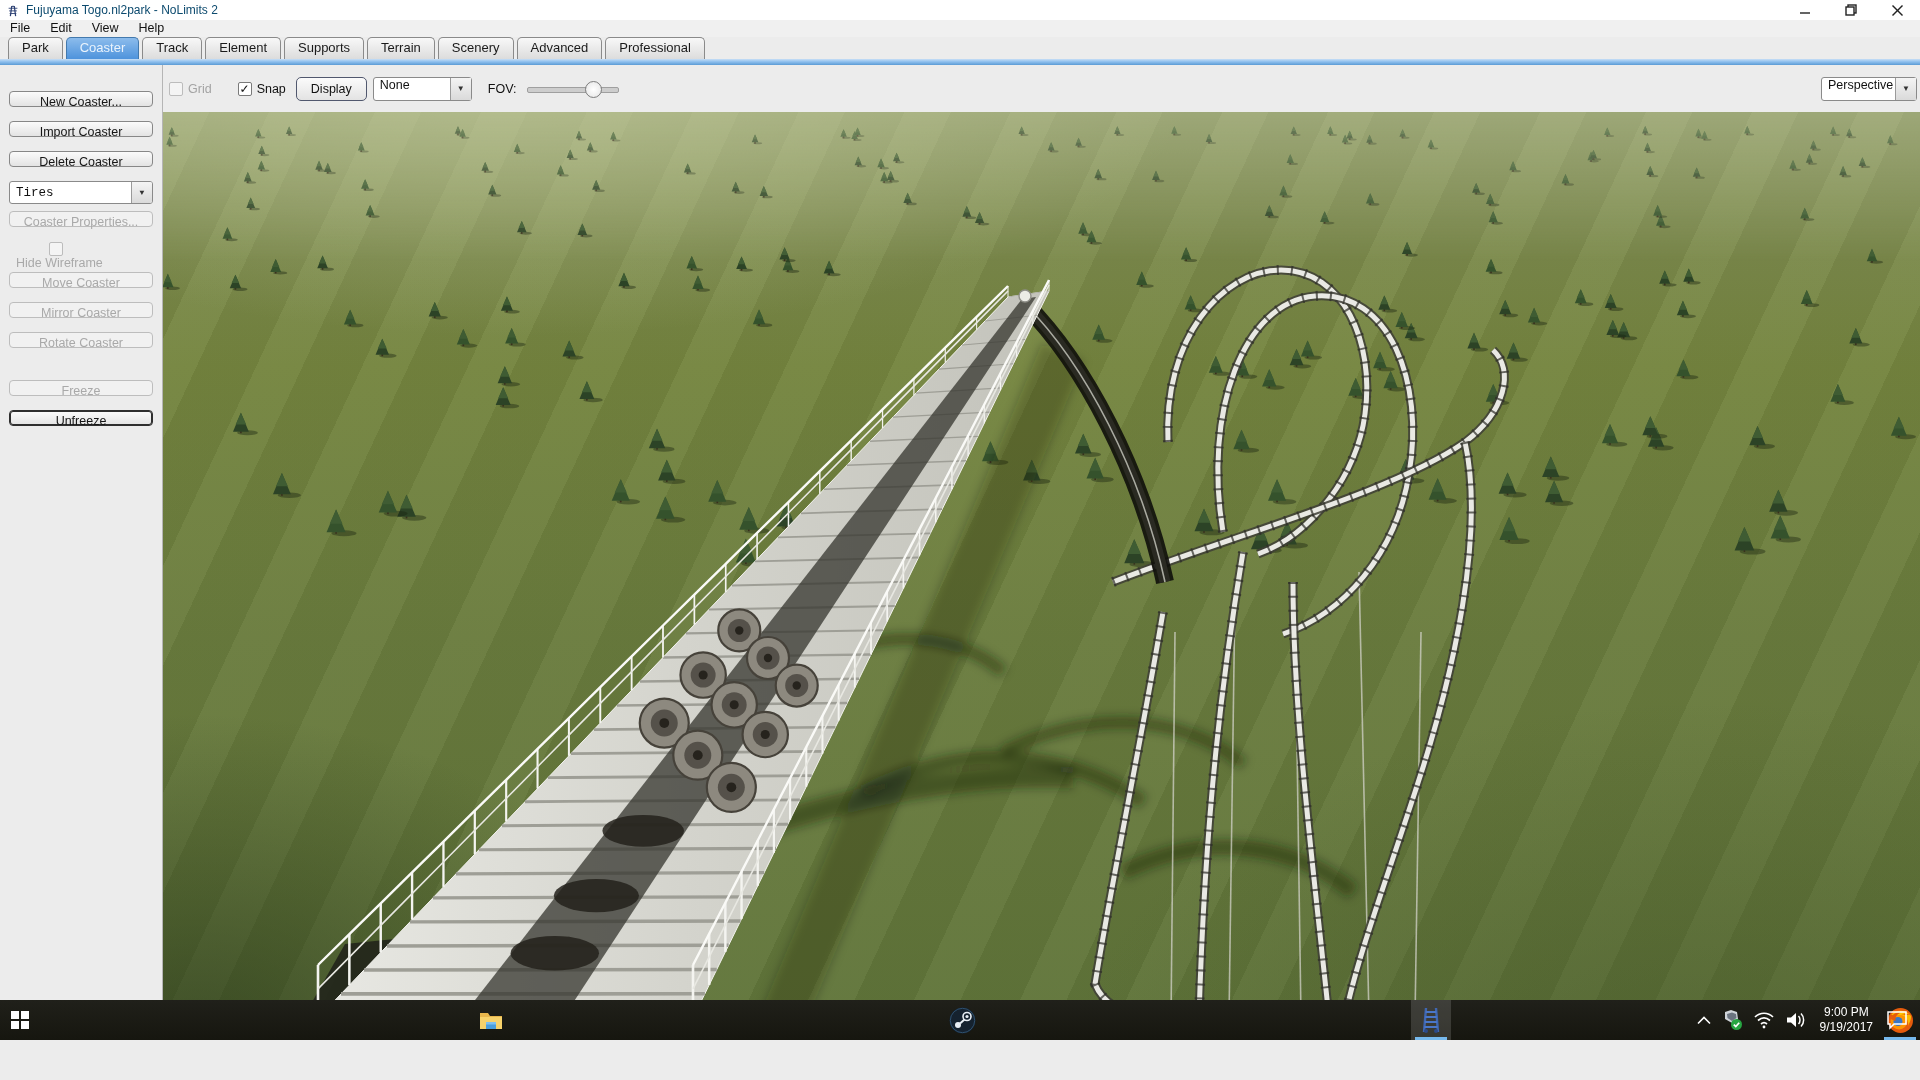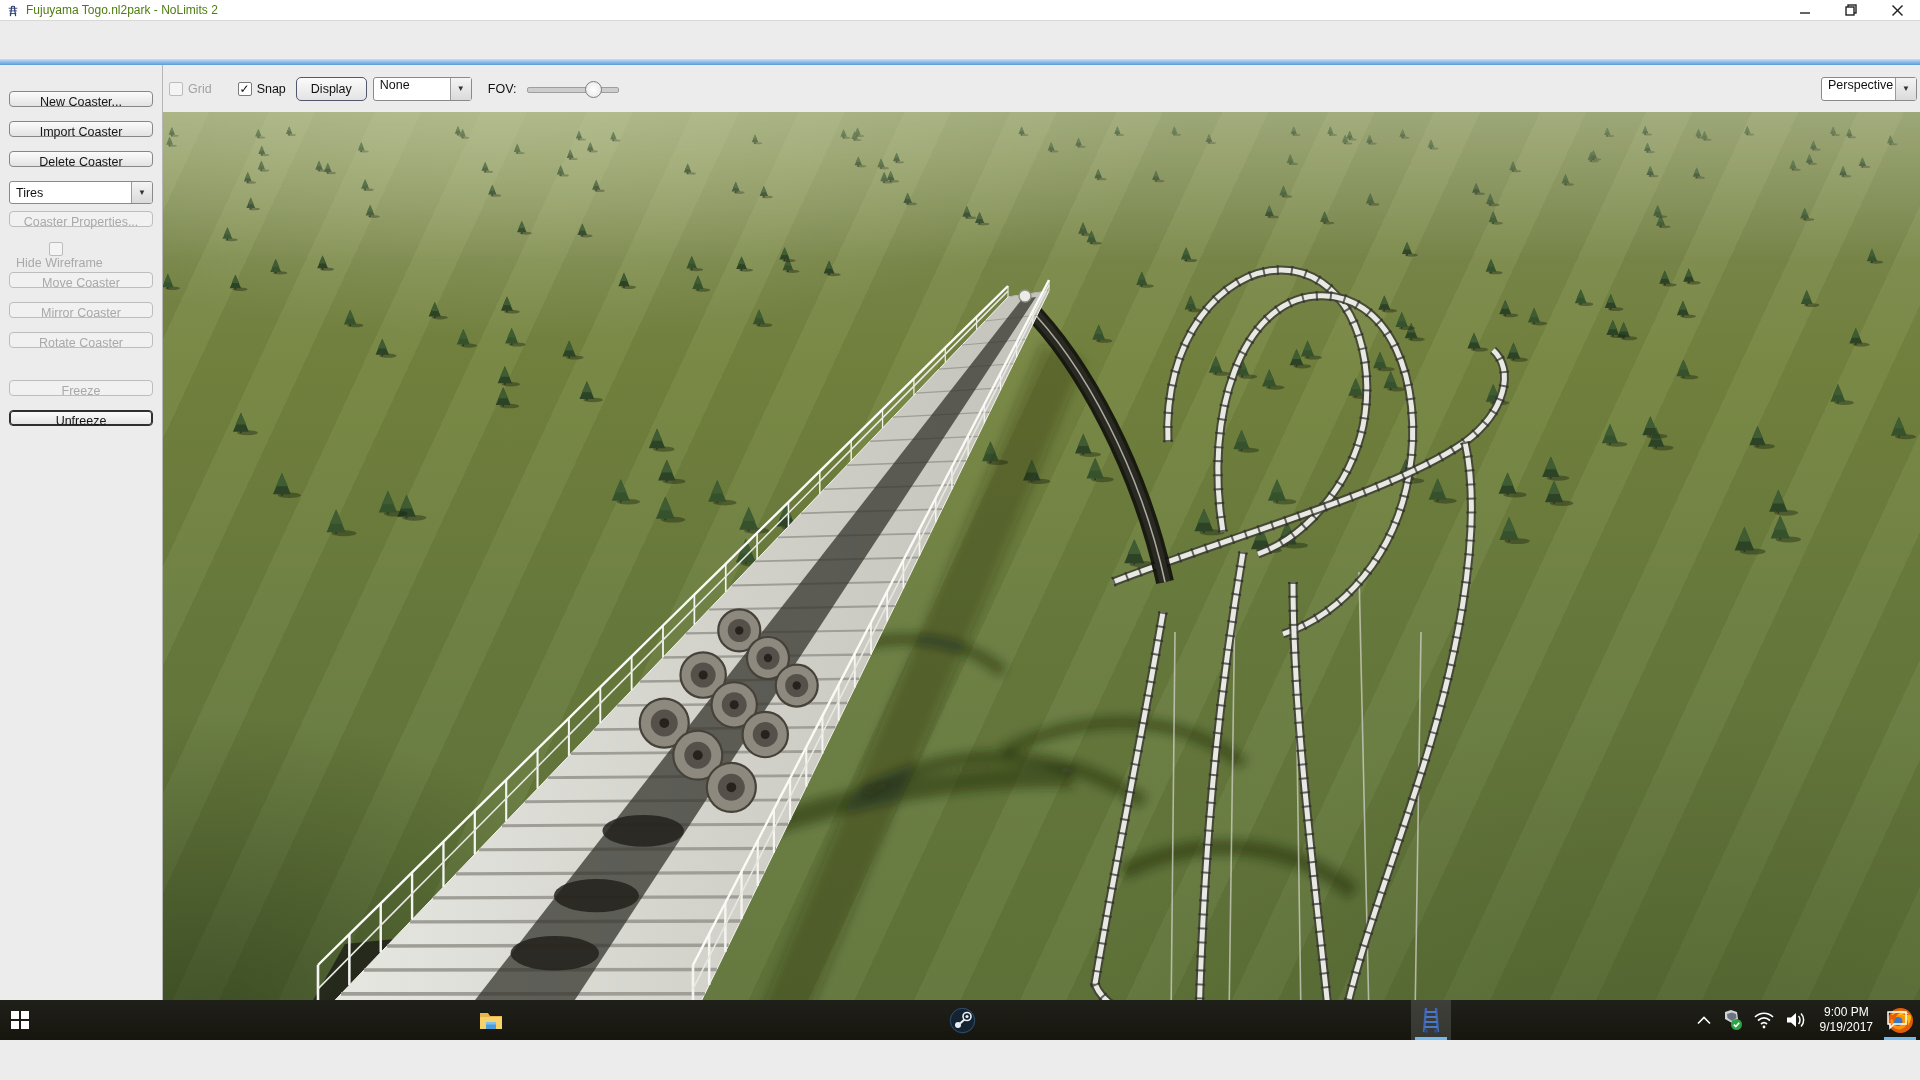--- a/index.html
+++ b/index.html
@@ -4,21 +4,21 @@
 <style>
   html,body{margin:0;padding:0;}
   body{width:1920px;height:1080px;overflow:hidden;font-family:"Liberation Sans",sans-serif;background:#ececec;
        -webkit-font-smoothing:antialiased;}
   #screen{position:relative;width:1920px;height:1080px;}
 
   
   .titlebar{position:absolute;left:0;top:0;width:1920px;height:20px;background:#ffffff;border-bottom:1px solid #d8d8d8;
             display:flex;align-items:center;}
   .app-icon{width:14px;height:14px;margin:0 6px 0 6px;}
-  .title-text{font-size:12px;color:#4d7c0f;}
+  .title-text{font-size:12px;color:#0c4a6e;}
   .win-controls{position:absolute;right:0;top:0;height:20px;display:flex;}
   .win-btn{width:46px;height:20px;display:flex;align-items:center;justify-content:center;}
   .win-btn svg{stroke:#222;stroke-width:1.4;fill:none;}
 
   
   .menubar{position:absolute;left:0;top:20px;width:1920px;height:17px;background:#f0f0f0;display:flex;align-items:center;border-bottom:1px solid #e2e2e2;}
   .menu-item{font-size:12.5px;color:#111;padding:0 10px;height:17px;line-height:17px;}
 
   
   .tabrow{position:absolute;left:0;top:37px;width:1920px;height:22px;background:#ececec;display:flex;align-items:flex-end;padding-left:8px;box-sizing:border-box;}
@@ -29,21 +29,21 @@
   .accentbar{position:absolute;left:0;top:59px;width:1920px;height:6px;
              background:linear-gradient(#c7def5,#8fc0ee 45%,#5b9bd5);border-bottom:1px solid #8f9396;}
 
   
   .sidebar{position:absolute;left:0;top:65px;width:163px;height:953px;background:#ececec;border-right:1px solid #b5b5b5;box-sizing:border-box;}
   .side-btn{position:absolute;left:9px;width:144px;height:16px;font-size:12.5px;color:#151515;text-align:center;line-height:21px;
             background:linear-gradient(#fbfbfb,#e3e3e3);border:1px solid #878787;border-radius:4px;box-sizing:border-box;}
   .side-btn.disabled{color:#a9a9a9;border-color:#bdbdbd;background:#f1f1f1;}
   .side-btn.default{border:1px solid #2e2e2e;box-shadow:inset 0 0 0 1px #2e2e2e;}
   .combo{position:absolute;left:9px;width:144px;height:23px;background:#ffffff;border:1px solid #8a8a8a;border-radius:3px;
-         box-sizing:border-box;display:flex;align-items:center;}
+         box-sizing:border-box;display:flex;align-items:center;font-family:Liberation Mono, monospace;}
   .combo .val{flex:1;font-size:12.5px;color:#111;padding-left:6px;}
   .combo .arrow{width:20px;height:100%;background:linear-gradient(#f4f4f4,#dadada);border-left:1px solid #9a9a9a;
                 display:flex;align-items:center;justify-content:center;font-size:8px;color:#333;border-radius:0 2px 2px 0;}
   .checkline{position:absolute;left:10px;display:flex;align-items:center;}
   .checkbox{width:14px;height:14px;background:#fff;border:1px solid #7a7a7a;border-radius:2px;box-sizing:border-box;
             display:flex;align-items:center;justify-content:center;font-size:12px;color:#111;line-height:1;}
   .checkbox.disabled{border-color:#bcbcbc;background:#f4f4f4;}
   .checklabel{font-size:12.5px;color:#111;margin-left:6px;}
   .checklabel.disabled{color:#a9a9a9;}
 
@@ -115,21 +115,38 @@
       </div>
       <div class="win-btn">
         <svg width="11" height="11" viewBox="0 0 11 11">
             <line x1="0.5" y1="0.5" x2="10.5" y2="10.5"></line>
             <line x1="10.5" y1="0.5" x2="0.5" y2="10.5"></line>
           </svg>
       </div>
     </div>
   </div>
 
-
+  <div class="menubar">
+    <span class="menu-item">File</span>
+    <span class="menu-item">Edit</span>
+    <span class="menu-item">View</span>
+    <span class="menu-item">Help</span>
+  </div>
+
+  <div class="tabrow">
+    <div class="tab">Park</div>
+    <div class="tab active">Coaster</div>
+    <div class="tab">Track</div>
+    <div class="tab">Element</div>
+    <div class="tab">Supports</div>
+    <div class="tab">Terrain</div>
+    <div class="tab">Scenery</div>
+    <div class="tab">Advanced</div>
+    <div class="tab">Professional</div>
+  </div>
   <div class="accentbar"></div>
 
   <div class="sidebar">
     <div class="side-btn" style="top:26px;">New Coaster...</div>
     <div class="side-btn" style="top:56px;">Import Coaster</div>
     <div class="side-btn" style="top:86px;">Delete Coaster</div>
     <div class="combo" style="top:116px;">
       <span class="val">Tires</span>
       <span class="arrow">▼</span>
     </div>

